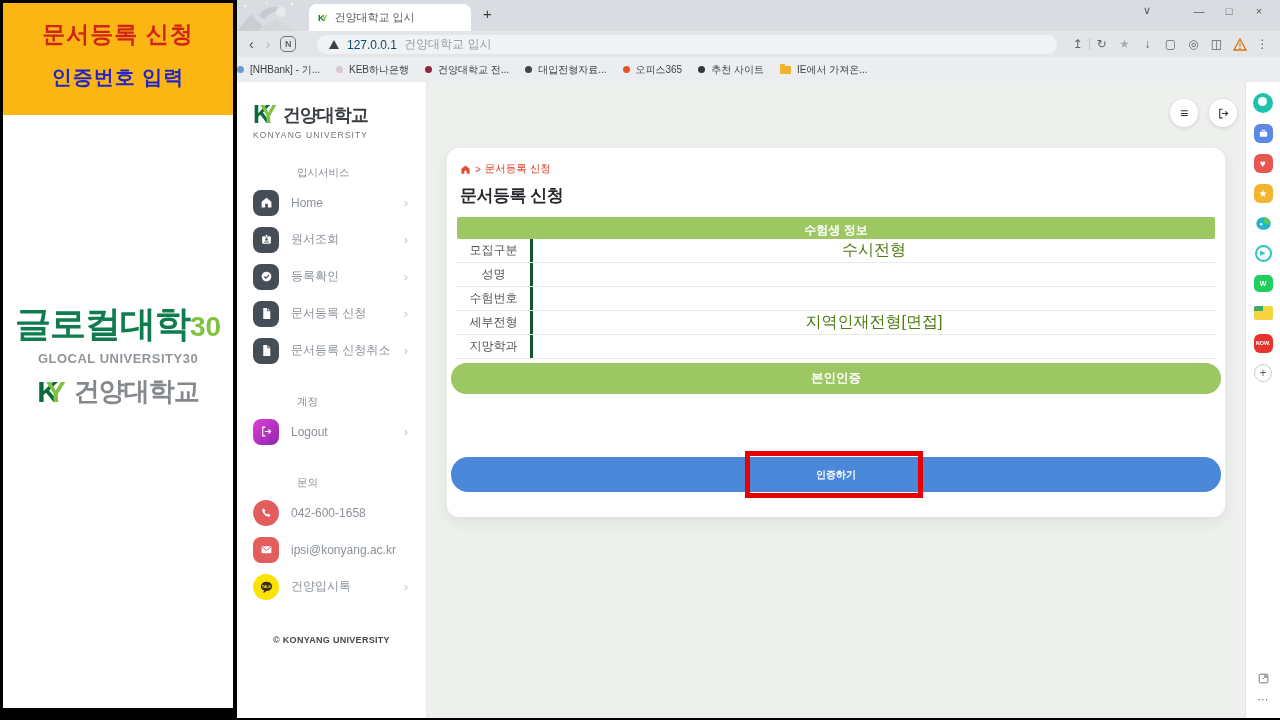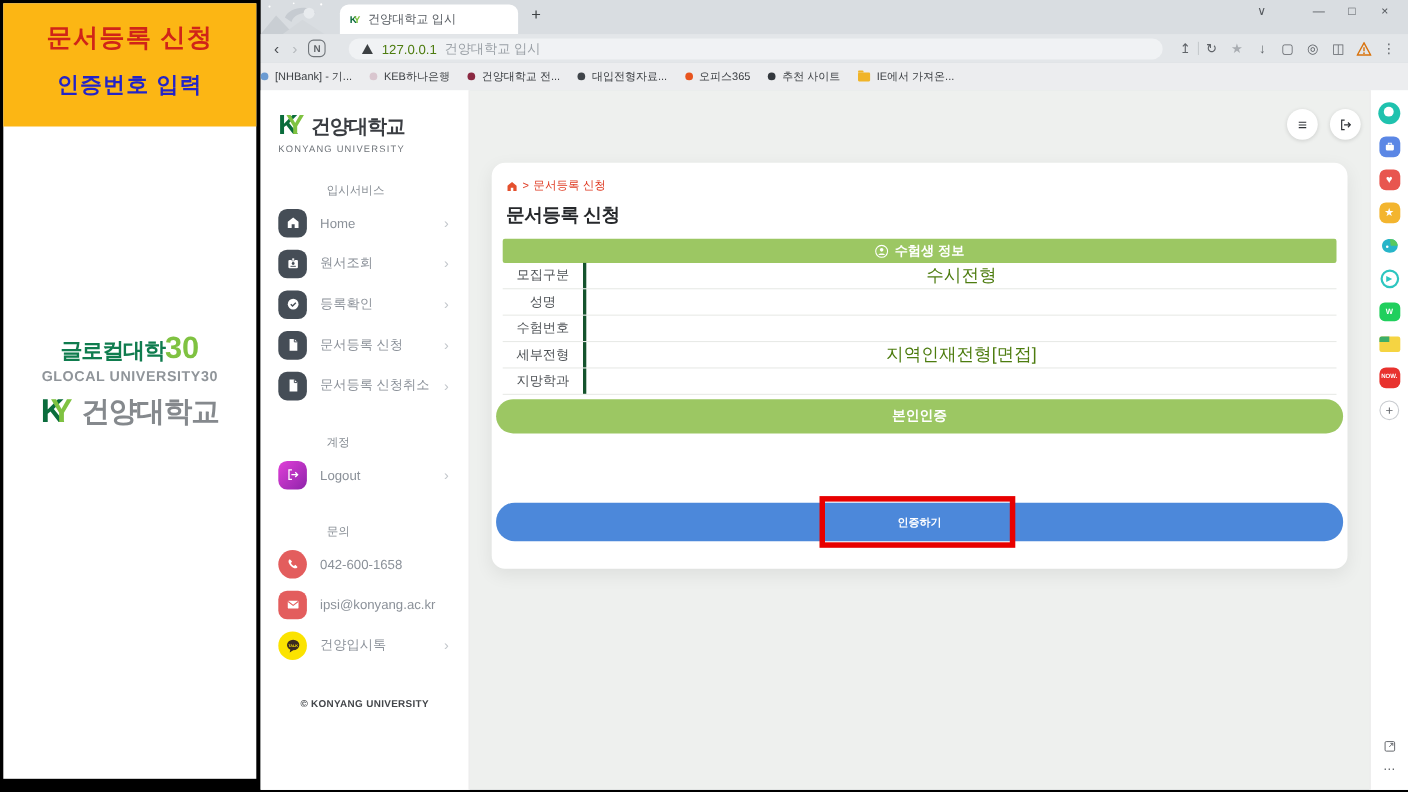--- a/index.html
+++ b/index.html
@@ -5,21 +5,21 @@
   * { margin:0; padding:0; box-sizing:border-box; }
   html,body { width:1280px; height:720px; }
   body { background:#000; font-family:"Liberation Sans","DejaVu Sans",sans-serif; position:relative; overflow:hidden; }
 
   
   .left-panel { position:absolute; left:3px; top:3px; width:230px; height:705px; background:#fff; }
   .yellow-box { height:112px; background:#fcb614; text-align:center; padding-top:16px; }
   .yline1 { color:#d02418; font-size:23px; font-weight:bold; letter-spacing:1px; }
   .yline2 { color:#2324c8; font-size:20px; font-weight:bold; margin-top:14px; letter-spacing:1px; }
   .glocal { position:absolute; left:0; top:297px; width:100%; text-align:center; }
-  .g-kr { color:#0f7c4e; font-size:20px; font-weight:bold; letter-spacing:-1px; }
+  .g-kr { color:#0f7c4e; font-size:36px; font-weight:bold; letter-spacing:-1px; }
   .g-num { color:#7fc241; font-size:28px; font-weight:bold; }
   .g-en { color:#90959a; font-size:13px; letter-spacing:0.5px; margin-top:2px; font-weight:bold; }
   .g-row3 { margin-top:8px; display:flex; align-items:center; justify-content:center; }
   .ky-k { color:#0a6c3c; font-size:30px; font-weight:bold; }
   .ky-y { color:#7fc241; font-size:30px; font-weight:bold; margin-left:-13px; }
   .g-univ { color:#85898d; font-size:26px; font-weight:bold; margin-left:8px; letter-spacing:-1px; }
 
   
   .browser { position:absolute; left:237px; top:0; width:1043px; height:718px; background:#d9dde1; }
 
@@ -33,21 +33,21 @@
   .wincontrols { position:absolute; right:6px; top:4px; display:flex; align-items:center; color:#55595e; }
   .wincontrols span { width:30px; text-align:center; font-size:11px; }
   .wc-menu { margin-right:22px; font-size:12px; }
 
   .toolbar { position:relative; height:26px; background:#e3e6e9; display:flex; align-items:center; }
   .nav-ic { font-size:14px; color:#4a4d52; margin-left:12px; }
   .nav-ic.dis { color:#b6babe; }
   .nbadge { width:16px; height:16px; border:1.5px solid #70757a; border-radius:5px; color:#5f6368; font-size:9px; font-weight:bold; display:flex; align-items:center; justify-content:center; margin-left:10px; }
   .addr { position:absolute; left:80px; top:4px; width:740px; height:19px; background:#f0f2f4; border-radius:10px; display:flex; align-items:center; padding:0 12px; }
   .warn-tri { width:0; height:0; border-left:5px solid transparent; border-right:5px solid transparent; border-bottom:9px solid #3c4043; margin-right:8px; }
-  .addr-host { font-size:12px; color:#4d7c0f; }
+  .addr-host { font-size:12px; color:#0c4a6e; }
   .addr-title { font-size:12px; color:#9aa0a6; margin-left:7px; }
   .tb-right { position:absolute; right:6px; top:0; height:26px; display:flex; align-items:center; color:#5f6368; }
   .tb-right > span { width:23px; text-align:center; font-size:12px; }
   .tb-div { width:1px !important; height:12px; background:#c6cacd; }
   .star-ic { color:#a9adb2 !important; }
   .warn-svg { display:inline-flex; width:23px; justify-content:center; }
 
   .bookmarksbar { height:25px; background:#ecedef; display:flex; align-items:center; gap:16px; }
   .bm { display:flex; align-items:center; gap:6px; font-size:10px; color:#3d4145; white-space:nowrap; }
   .bm-dot { width:7px; height:7px; border-radius:50%; display:inline-block; }
@@ -78,21 +78,21 @@
   
   .circle-btn { position:absolute; width:28px; height:28px; border-radius:50%; background:#fff; box-shadow:0 1px 4px rgba(0,0,0,.14); display:flex; align-items:center; justify-content:center; color:#2f3237; cursor:pointer; }
   .cb-menu { left:933px; top:17px; font-size:14px; font-weight:bold; }
   .cb-out { left:972px; top:17px; }
 
   .card { position:absolute; left:210px; top:66px; width:778px; height:369px; background:#fff; border-radius:12px; box-shadow:0 5px 16px rgba(0,0,0,.07); padding:14px 10px 0 10px; }
   .crumb { display:flex; align-items:center; gap:4px; padding-left:3px; }
   .crumb-sep { color:#e0432c; font-size:10px; }
   .crumb-txt { color:#df3a22; font-size:10.5px; }
   .ctitle { color:#26282b; font-size:17px; font-weight:bold; margin:8px 0 10px 3px; letter-spacing:-0.5px; }
-  .gbar { height:22px; background:#9cc763; border-radius:2px; display:flex; align-items:center; justify-content:center; gap:5px; color:#fff; font-size:12px; font-weight:bold; }
+  .gbar { height:22px; background:#9cc763; border-radius:2px; display:flex; align-items:center; justify-content:center; gap:5px; color:#fff; font-size:12px; font-weight:bold;flex-direction:column; }
   .trow { display:flex; height:24px; border-bottom:1px solid #e8eae7; }
   .tlabel { width:76px; border-right:3px solid #14532d; display:flex; align-items:center; justify-content:center; color:#4e5256; font-size:12px; }
   .tvalue { flex:1; display:flex; align-items:center; justify-content:center; color:#4d7c0f; font-size:16px; }
   .verify-btn { position:absolute; left:4px; top:215px; width:770px; height:31px; border:none; border-radius:16px; background:#9cc763; color:#fff; font-size:12.5px; font-weight:bold; font-family:inherit; cursor:pointer; }
   .code-row { position:absolute; left:4px; top:259px; width:770px; height:40px; border:1px solid #ebebeb; border-radius:10px; background:#fff; display:flex; align-items:center; padding:0 16px; }
   .code-input { flex:1; border:none; outline:none; font-size:12px; color:#444; margin-left:8px; font-family:inherit; background:transparent; }
   .code-input::placeholder { color:#9aa0a4; }
   .timer { color:#e03a3a; font-size:13px; font-weight:bold; letter-spacing:1px; }
   .submit-btn { position:absolute; left:4px; top:309px; width:770px; height:35px; border:none; border-radius:17px; background:#4c88da; color:#fff; font-size:10px; font-weight:bold; font-family:inherit; cursor:pointer; }
   .red-box { position:absolute; left:298px; top:303px; width:178px; height:47px; border:5px solid #e80000; pointer-events:none; z-index:5; }

